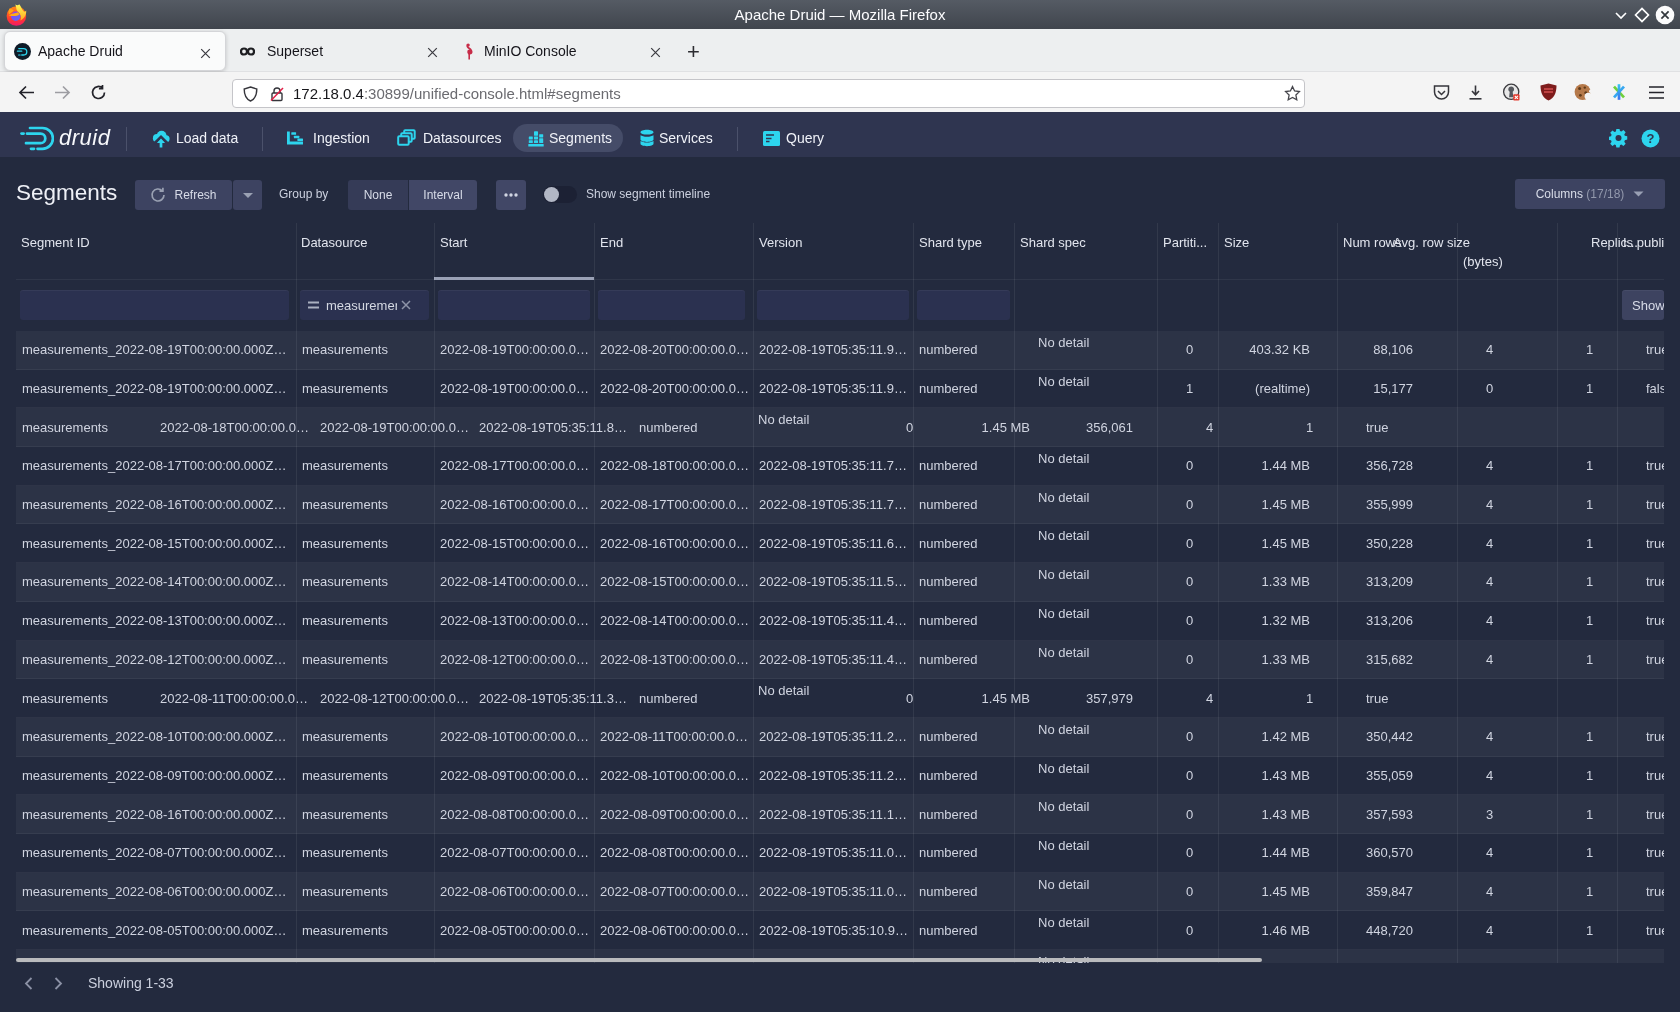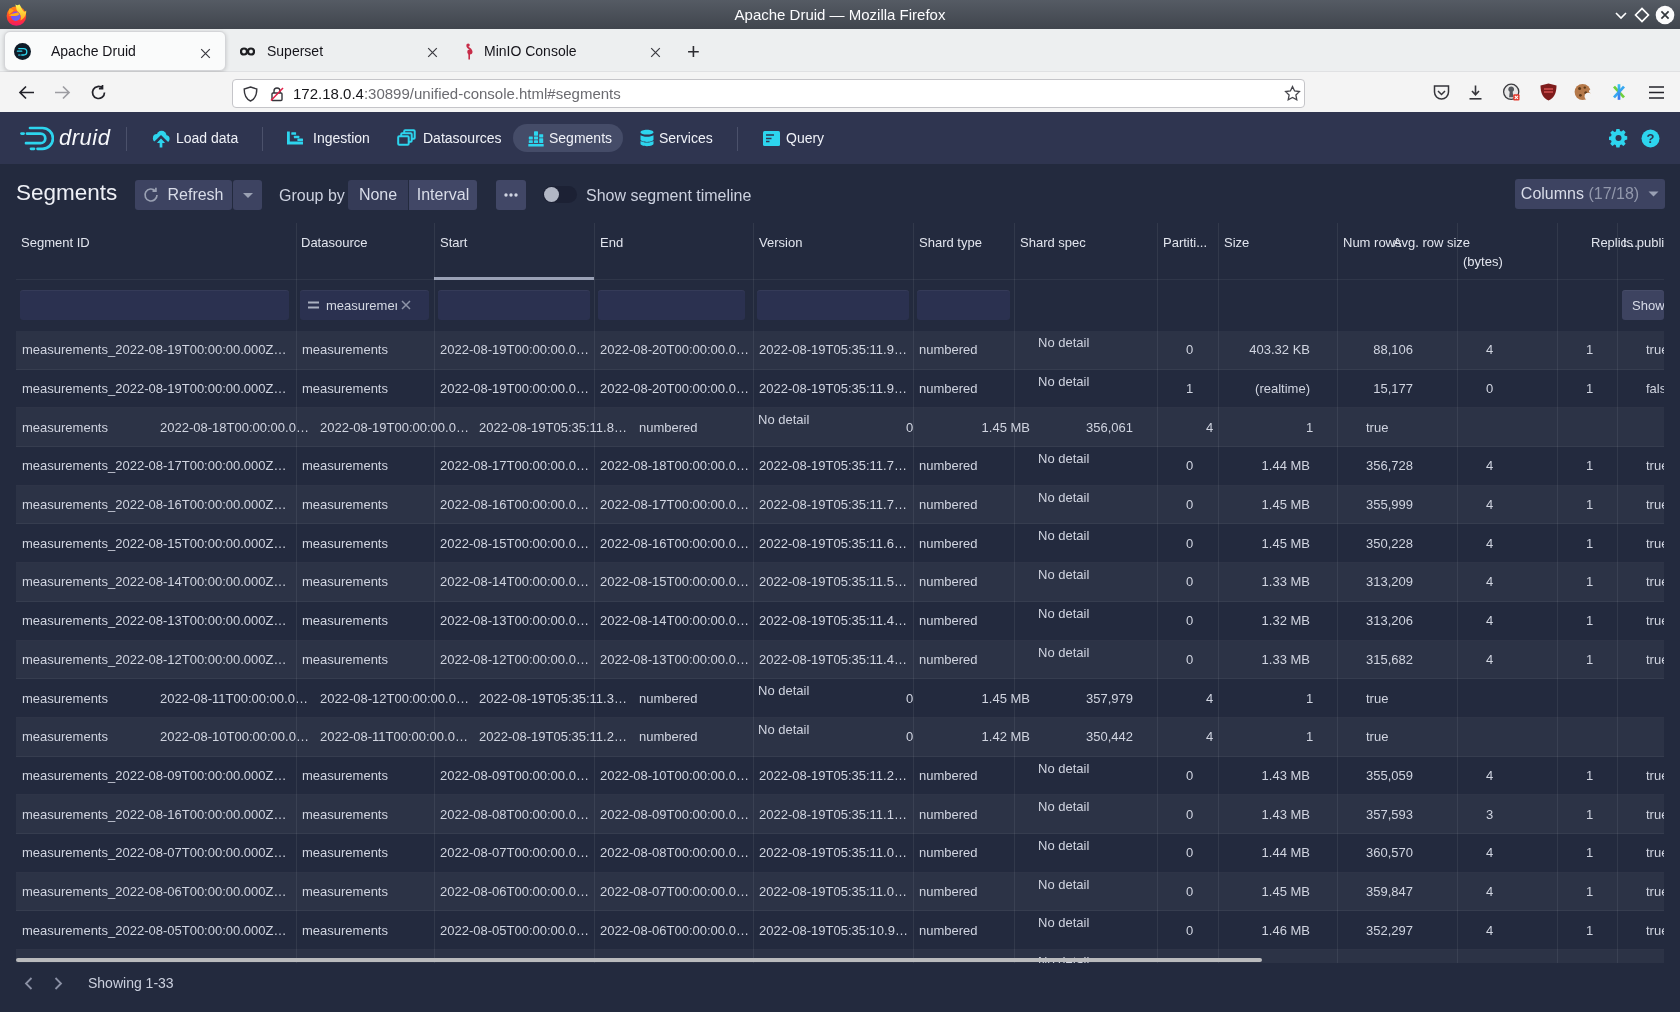--- a/index.html
+++ b/index.html
@@ -21,33 +21,33 @@
 .newtab { position:absolute; top:10px; font-size:22px; color:#2c2c31; font-weight:400; }
 
 .urlbar { position:absolute; top:72px; left:0; width:1680px; height:40px; background:#f4f4f4; }
 .urlbox { position:absolute; left:232px; top:7px; width:1073px; height:29px; background:#ffffff;
   border:1px solid #c5c5c9; border-radius:4px; display:flex; align-items:center; }
 .urltext { font-size:15px; color:#17171b; margin-left:8px; white-space:nowrap; }
 .urltext .dim { color:#6b6b70; }
 .navico { position:absolute; top:0; height:40px; display:flex; align-items:center; justify-content:center; }
 
 
-.dnav { position:absolute; top:112px; left:0; width:1680px; height:52px; background:#2f3550; }
+.dnav { position:absolute; top:112px; left:0; width:1680px; height:45px; background:#2f3550; }
 .dnav .sep { position:absolute; top:15px; width:1px; height:24px; background:#4b516b; }
 .navitem { position:absolute; top:0; height:52px; display:flex; align-items:center;
   color:#f0f2f8; font-size:14px; }
 .navpill { position:absolute; left:513px; top:12px; width:110px; height:28px; background:#454c68; border-radius:14px; }
 .druidword { position:absolute; left:59px; top:13px; font-size:22px; font-style:italic; color:#f7f8fb; letter-spacing:0.5px; }
 
 
 .controls { position:absolute; top:164px; left:0; width:1680px; height:59px; }
 .h1seg { position:absolute; left:16px; top:16px; font-size:22.5px; color:#eef0f6; }
 .btn { position:absolute; background:#3d4361; border-radius:3px; color:#d8dce8;
   display:flex; align-items:center; justify-content:center; }
-.btn,.gtxt { font-size:16px; }
+.btn,.gtxt { font-size:12px; }
 .gtxt { position:absolute; color:#ccd1df; }
 
 
 .tbl { position:absolute; left:16px; top:223px; width:1648px; height:740px; overflow:hidden; font-size:13px; }
 .vline { position:absolute; top:0; bottom:0; width:1px; background:rgba(255,255,255,0.07); z-index:5; }
 .hdr { position:absolute; color:#e2e5ee; white-space:nowrap; }
 .sortline { position:absolute; left:418px; top:54px; width:160px; height:3px; background:#9aa1b6; }
 .fbox { position:absolute; top:67px; height:30px; background:#2b3150; border-radius:3px; box-shadow:inset 0 1px 0 rgba(255,255,255,0.05); }
 .rows { position:absolute; left:0; top:108px; width:1648px; }
 .row { display:flex; height:38.7px; border-bottom:1px solid rgba(255,255,255,0.05); color:#d0d4e0; }
@@ -104,21 +104,21 @@
   </div>
 </div>
 
 <div class="tabbar">
   <div class="tab active" style="left:4px; width:222px;">
     <svg style="margin-left:9px;" width="17" height="17" viewBox="0 0 17 17">
       <circle cx="8.5" cy="8.5" r="8.5" fill="#0e1b28"></circle>
       <path d="M4.8 5.6 h4.8 a3.2 3.2 0 0 1 0 6.4 h-1.9" stroke="#2dd5ee" stroke-width="1.3" fill="none" stroke-linecap="round"></path>
       <path d="M3.4 8.2 h4.4 M4.6 12 h1.6" stroke="#2dd5ee" stroke-width="1.2" fill="none" stroke-linecap="round"></path>
     </svg>
-    <span style="margin-left:20px;">Apache Druid</span>
+    <span style="margin-left:7px;">Apache Druid</span>
     <span class="close" style="position:absolute; right:14px; top:14px;"><svg width="11" height="11" viewBox="0 0 11 11">
           <path d="M1.2 1.2 L9.8 9.8 M9.8 1.2 L1.2 9.8" stroke="#3a3a40" stroke-width="1.2"></path>
         </svg></span>
   </div>
   <div class="tab" style="left:232px; width:218px;">
     <svg style="margin-left:8px;" width="15" height="9" viewBox="0 0 15 9">
         <circle cx="4" cy="4.5" r="3" fill="none" stroke="#1e1e22" stroke-width="2.2"></circle>
         <circle cx="11" cy="4.5" r="3" fill="none" stroke="#1e1e22" stroke-width="2.2"></circle>
       </svg>
     <span style="margin-left:12px;">Superset</span>
@@ -535,20 +535,21 @@
         <div class="c c6">numbered</div>
         <div class="c c7">No detail</div>
         <div class="c c8">0</div>
         <div class="c c9">1.45 MB</div>
         <div class="c c10">357,979</div>
         <div class="c c11">4</div>
         <div class="c c12">1</div>
         <div class="c c13">true</div>
       </div>
       <div class="row odd">
+        <div class="c c1">measurements_2022-08-10T00:00:00.000Z…</div>
         <div class="c c2">measurements</div>
         <div class="c c3">2022-08-10T00:00:00.0…</div>
         <div class="c c4">2022-08-11T00:00:00.0…</div>
         <div class="c c5">2022-08-19T05:35:11.2…</div>
         <div class="c c6">numbered</div>
         <div class="c c7">No detail</div>
         <div class="c c8">0</div>
         <div class="c c9">1.42 MB</div>
         <div class="c c10">350,442</div>
         <div class="c c11">4</div>
@@ -618,21 +619,21 @@
       <div class="row">
         <div class="c c1">measurements_2022-08-05T00:00:00.000Z…</div>
         <div class="c c2">measurements</div>
         <div class="c c3">2022-08-05T00:00:00.0…</div>
         <div class="c c4">2022-08-06T00:00:00.0…</div>
         <div class="c c5">2022-08-19T05:35:10.9…</div>
         <div class="c c6">numbered</div>
         <div class="c c7">No detail</div>
         <div class="c c8">0</div>
         <div class="c c9">1.46 MB</div>
-        <div class="c c10">352,297</div>
+        <div class="c c10">448,720</div>
         <div class="c c11">4</div>
         <div class="c c12">1</div>
         <div class="c c13">true</div>
       </div>
       <div class="row odd">
         <div class="c c1">measurements_2022-08-04T00:00:00.000Z…</div>
         <div class="c c2">measurements</div>
         <div class="c c3">2022-08-04T00:00:00.0…</div>
         <div class="c c4">2022-08-05T00:00:00.0…</div>
         <div class="c c5">2022-08-19T05:35:10.9…</div>

